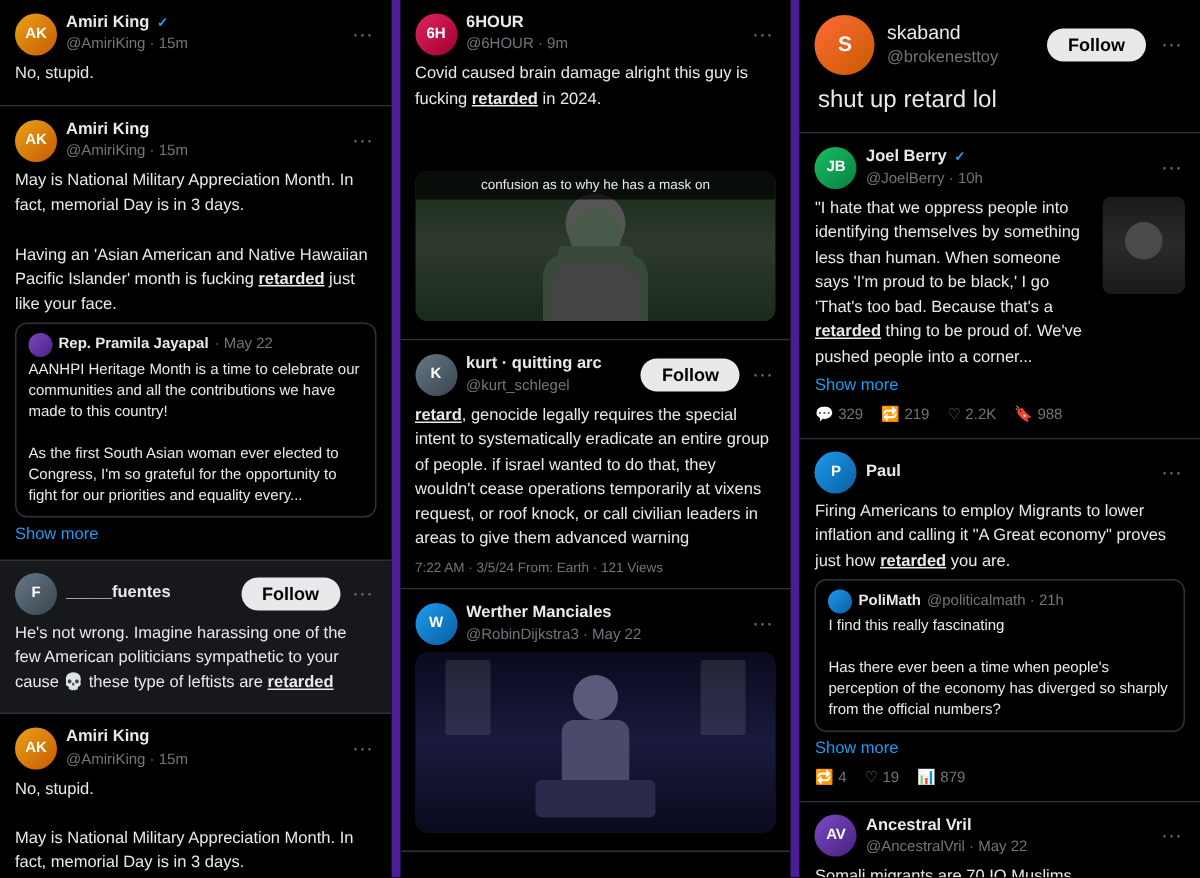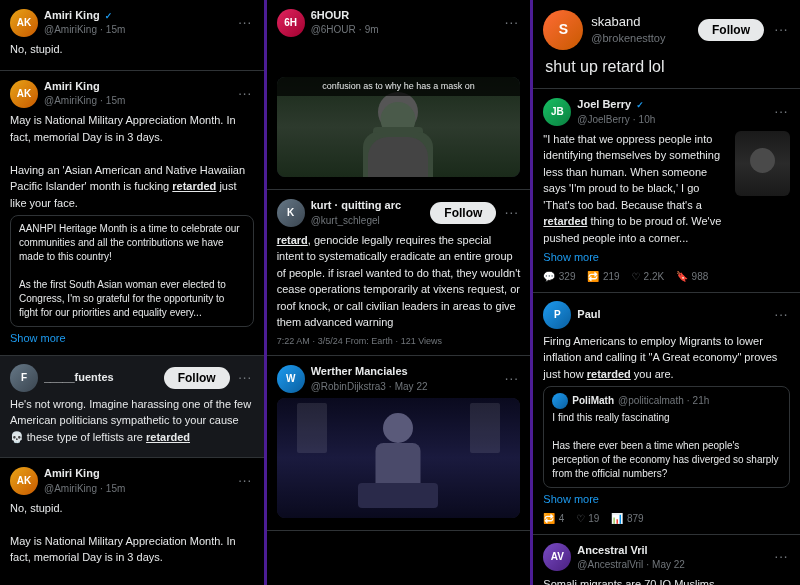--- a/index.html
+++ b/index.html
@@ -13,21 +13,21 @@
     }
 
     .grid {
       display: grid;
       grid-template-columns: 1fr 1fr 1fr;
       width: 800px;
       height: 585px;
     }
 
     .col {
-      border-right: 3px solid #4c1d95;
+      border-right: 6px solid #4c1d95;
       overflow: hidden;
       position: relative;
       display: flex;
       flex-direction: column;
     }
 
     .col:last-child { border-right: none; }
 
     .tweet-card {
       border-bottom: 1px solid #2f3336;
@@ -291,20 +291,25 @@
           <div class="display-name">Amiri King</div>
           <div class="handle-time">@AmiriKing · 15m</div>
         </div>
         <div class="more-icon">···</div>
       </div>
       <div class="tweet-text">
         May is National Military Appreciation Month. In fact, memorial Day is in 3 days.<br><br>
         Having an 'Asian American and Native Hawaiian Pacific Islander' month is fucking <span class="highlight">retarded</span> just like your face.
       </div>
       <div class="quoted-tweet">
+        <div class="quoted-header">
+          <div class="quoted-avatar blue" style="background:linear-gradient(135deg,#794bc4,#4a2080);"></div>
+          <span style="font-size:10px;font-weight:700;">Rep. Pramila Jayapal</span>
+          <span style="font-size:10px;color:#71767b;">· May 22</span>
+        </div>
         <div style="font-size:10px;color:#e7e9ea;">AANHPI Heritage Month is a time to celebrate our communities and all the contributions we have made to this country!<br><br>As the first South Asian woman ever elected to Congress, I'm so grateful for the opportunity to fight for our priorities and equality every...</div>
       </div>
       <div class="show-more">Show more</div>
     </div>
 
     <div class="tweet-card highlighted">
       <div class="tweet-header">
         <div class="avatar gray">F</div>
         <div class="user-info">
           <div class="display-name">_____fuentes</div>
@@ -342,20 +347,23 @@
   <div class="col">
 
     <div class="tweet-card">
       <div class="tweet-header">
         <div class="avatar red">6H</div>
         <div class="user-info">
           <div class="display-name">6HOUR</div>
           <div class="handle-time">@6HOUR · 9m</div>
         </div>
         <div class="more-icon">···</div>
+      </div>
+      <div class="tweet-text">
+        Covid caused brain damage alright this guy is fucking <span class="highlight">retarded</span> in 2024.
       </div>
       <div class="tweet-image medium">
         <div class="img-person person-with-mask" style="width:100%;height:100%;background:linear-gradient(180deg,#1a2a1a,#2d3a2d,#1a2a1a);position:relative;display:flex;align-items:center;justify-content:center;">
           <div class="confusion-overlay">confusion as to why he has a mask on</div>
 
           <div style="position:absolute;top:25px;width:35px;height:35px;background:#4a5a4a;border-radius:50%;left:50%;transform:translateX(-50%);"></div>
           <div style="position:absolute;top:50px;width:50px;height:10px;background:#3a4a3a;border-radius:4px;left:50%;transform:translateX(-50%);"></div>
           <div style="position:absolute;bottom:0;width:70px;height:45px;background:#3a4a3a;border-radius:15px 15px 0 0;left:50%;transform:translateX(-50%);"></div>
         </div>
       </div>

